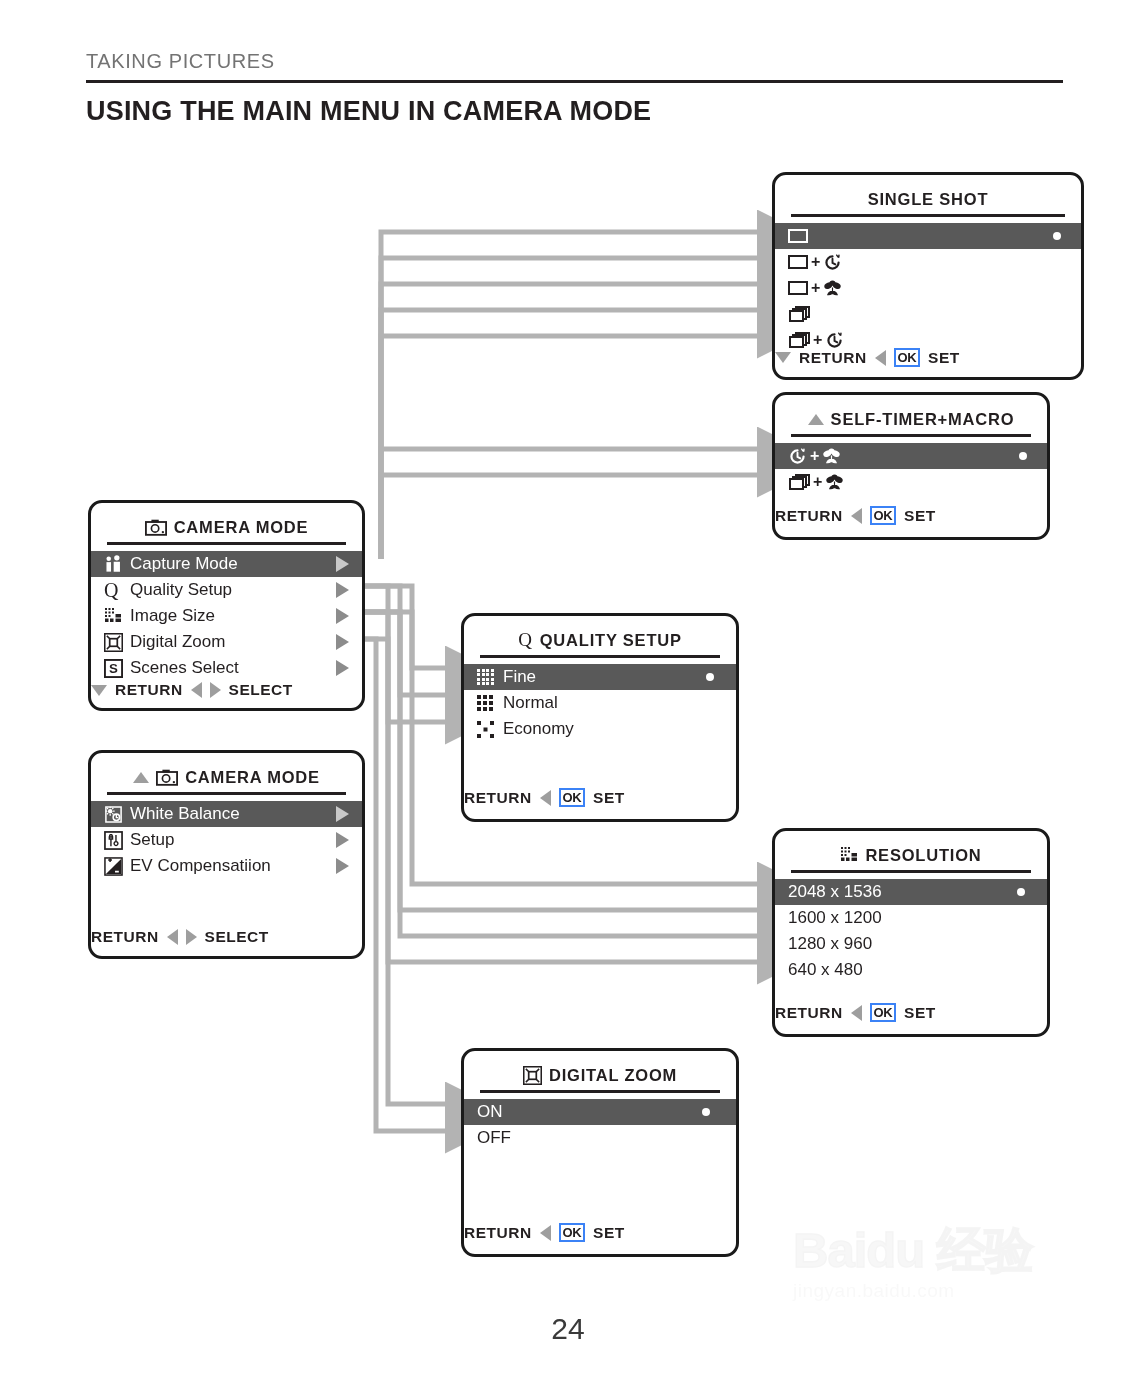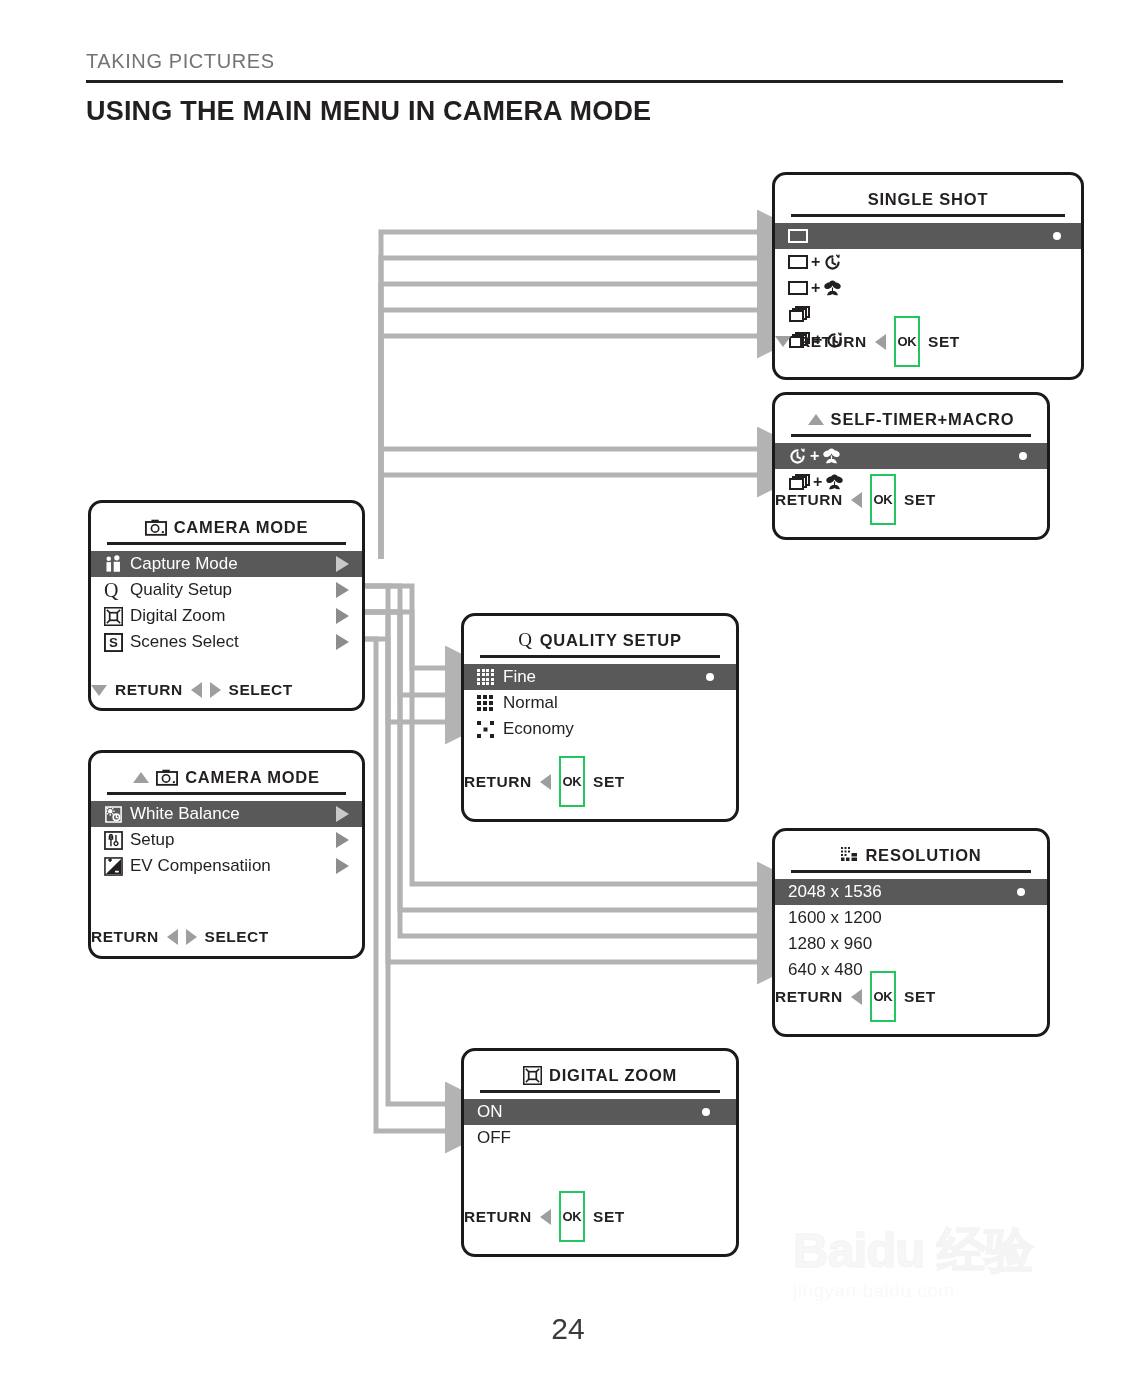--- a/index.html
+++ b/index.html
@@ -82,21 +82,21 @@
   }
   .foot-left{
     width:0;height:0;border-right:11px solid #9e9e9e;
     border-top:8px solid transparent;border-bottom:8px solid transparent;
   }
   .foot-right{
     width:0;height:0;border-left:11px solid #9e9e9e;
     border-top:8px solid transparent;border-bottom:8px solid transparent;
   }
   .ok-box{
-    border:2px solid #22c55e;padding:16px 2px;font-size:13px;font-weight:bold;
+    border:2px solid #3b82f6;padding:0px 2px;font-size:13px;font-weight:bold;
     line-height:15px;letter-spacing:-.5px;
   }
   .title-up{
     width:0;height:0;border-bottom:11px solid #9e9e9e;
     border-left:8px solid transparent;border-right:8px solid transparent;
   }
 
   
   .ic{display:inline-block;vertical-align:middle;flex-shrink:0;}
   .frame-ic{width:20px;height:14px;border:2.5px solid #231f20;box-sizing:border-box;background:#fff;}
@@ -313,20 +313,42 @@
         <span class="lbl">Capture Mode</span>
         <span class="tri"></span>
       </div>
 
       <div class="row">
         <span class="ricon" style="font-size:20px;font-family:'Liberation Serif',serif;">Q</span>
         <span class="lbl">Quality Setup</span>
         <span class="tri"></span>
       </div>
 
+      <div class="row">
+        <span class="ricon">
+          <svg width="18" height="18" viewBox="0 0 18 18">
+            <g fill="#231f20">
+              <rect x="1" y="1" width="2" height="2"></rect>
+                <rect x="4.5" y="1" width="2" height="2"></rect>
+                <rect x="8" y="1" width="2" height="2"></rect>
+              <rect x="1" y="4.5" width="2" height="2"></rect>
+                <rect x="4.5" y="4.5" width="2" height="2"></rect>
+                <rect x="8" y="4.5" width="2" height="2"></rect>
+              <rect x="1" y="8" width="2" height="2"></rect>
+                <rect x="4.5" y="8" width="2" height="2"></rect>
+              <rect x="1" y="11.5" width="3.5" height="3.5"></rect>
+                <rect x="6" y="11.5" width="3.5" height="3.5"></rect>
+              <rect x="11.5" y="7" width="5.5" height="3.5"></rect>
+                <rect x="11.5" y="11.5" width="5.5" height="3.5"></rect>
+            </g>
+          </svg>
+        </span>
+        <span class="lbl">Image Size</span>
+        <span class="tri"></span>
+      </div>
 
       <div class="row">
         <span class="ricon">
           <svg width="19" height="19" viewBox="0 0 20 20">
             <rect x="0.8" y="0.8" width="18.4" height="18.4" fill="none" stroke="#231f20" stroke-width="1.6"></rect>
             <rect x="6" y="6" width="8" height="8" fill="none" stroke="#231f20" stroke-width="1.8"></rect>
             <path d="M3 3 l3.4 3.4 M17 3 l-3.4 3.4 M3 17 l3.4-3.4 M17 17 l-3.4-3.4" stroke="#231f20" stroke-width="1.6"></path>
           </svg>
         </span>
         <span class="lbl">Digital Zoom</span>

